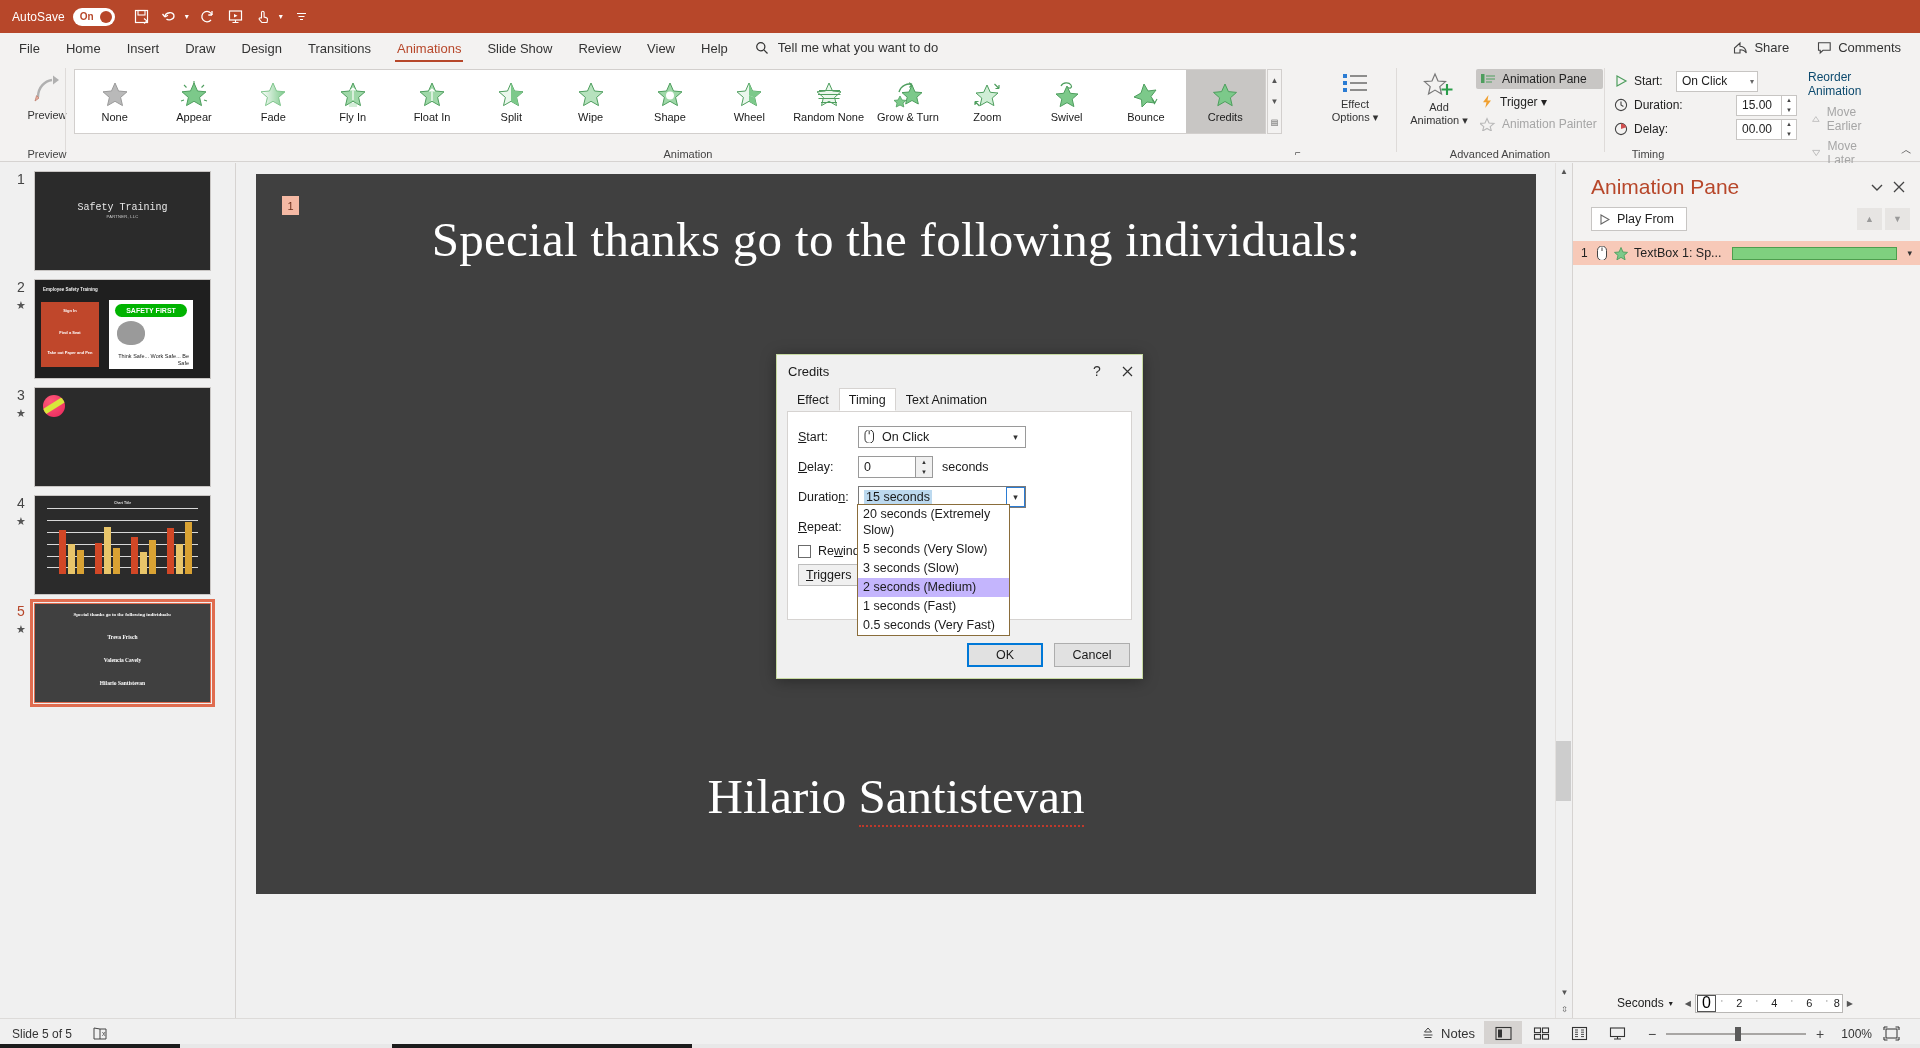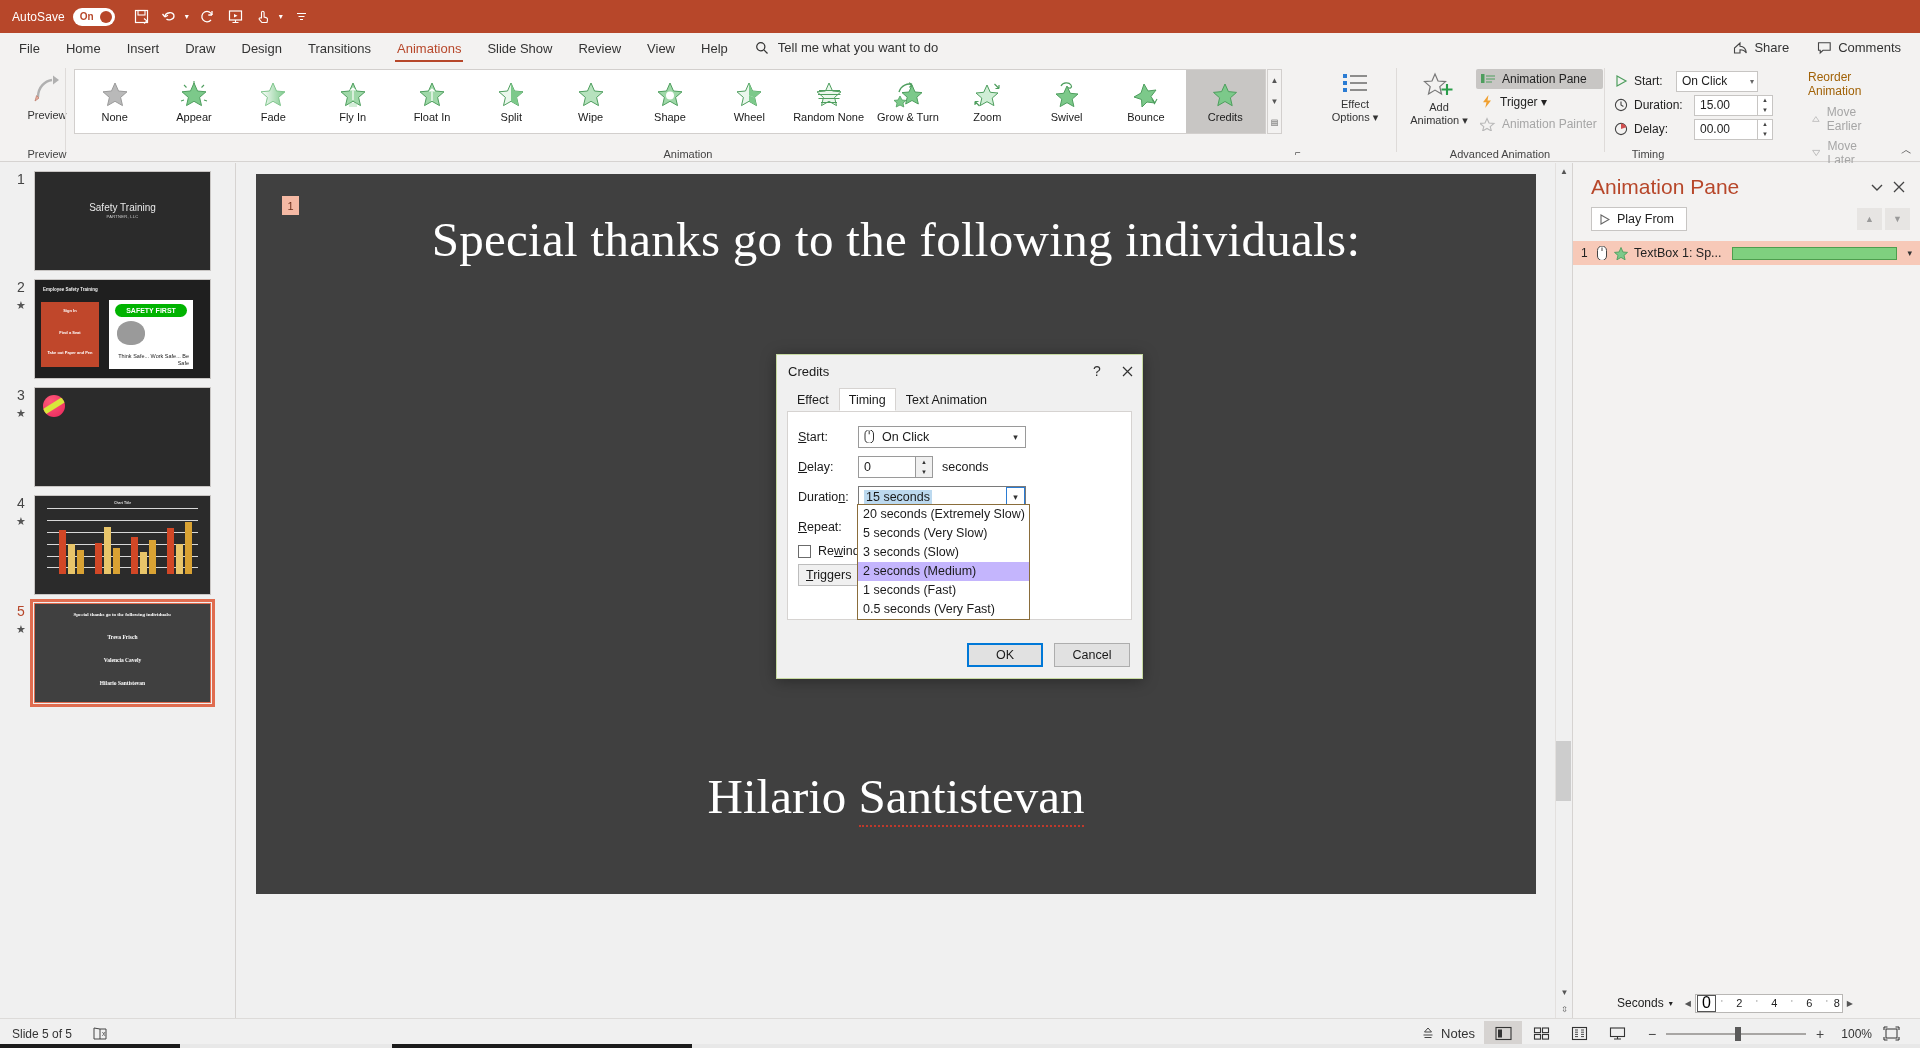--- a/index.html
+++ b/index.html
@@ -140,30 +140,30 @@
   .tim-grp { left: 1608px; width: 200px; }
   .tim-row { display: flex; align-items: center; gap: 6px; height: 24px; }
   .tim-rows { position: absolute; top: 7px; left: 6px; }
   .tim-label { font-size: 12px; color: #222; width: 62px; }
   .combo {
     width: 82px; height: 21px; border: 1px solid #c7c5c3; background: #fff;
     display: flex; align-items: center; padding: 0 3px 0 5px; font-size: 12px; color: #222;
     cursor: pointer; justify-content: space-between;
   }
   .spin-field {
-    width: 64px; height: 21px; border: 1px solid #c7c5c3; background: #fff;
-    display: flex; align-items: center; font-size: 12px; color: #222; padding-left: 5px;
+    width: 46px; height: 21px; border: 1px solid #c7c5c3; background: #fff;
+    display: flex; align-items: center; font-size: 12px; color: #222; padding-left: 5px; margin-left: 42px;
   }
   .spinner {
     width: 15px; height: 21px; border: 1px solid #c7c5c3; border-left: none;
     background: #fff; display: flex; flex-direction: column; cursor: pointer;
   }
   .spinner div { flex: 1; display: flex; align-items: center; justify-content: center; font-size: 6px; color: #444; }
   .reorder { position: absolute; top: 8px; left: 200px; }
-  .reorder-title { font-size: 12px; color: #a16207; margin-bottom: 4px; }
+  .reorder-title { font-size: 12px; color: #0c4a6e; margin-bottom: 4px; }
   .reorder-item {
     display: flex; align-items: center; gap: 7px; font-size: 12px; color: #a6a6a6;
     padding: 3px 4px; cursor: default;
   }
   .collapse-ribbon {
     position: absolute; right: 8px; bottom: 4px; font-size: 11px; color: #555; cursor: pointer;
     transform: scaleY(1.2);
   }
 
   
@@ -178,21 +178,21 @@
   }
   .thumb-star { font-size: 11px; color: #555; margin-top: 3px; }
   .thumb-box {
     width: 177px; height: 100px; background: #3a3a3a; position: relative;
     border: 1px solid #c9c6c4; cursor: pointer; overflow: hidden;
   }
   .thumb-box.sel { outline: 3px solid #e06c4f; outline-offset: 1px; border-color: #e06c4f; }
 
   
   .t1-title { position:absolute; left:0; right:0; top:30px; text-align:center; color:#e8e8e8;
-    font-family:Liberation Sans, sans-serif; font-size:10px;}
+    font-family:Liberation Mono, monospace; font-size:10px;}
   .t1-sub { position:absolute; left:0; right:0; top:42px; text-align:center; color:#d0d0d0; font-size:4px; letter-spacing:.3px;}
   .t2-hdr { position:absolute; left:8px; top:7px; color:#eee; font-size:4.5px; font-weight:bold; line-height:6px;}
   .t2-orange { position:absolute; left:6px; top:22px; width:58px; height:65px; background:#c0472b;}
   .t2-lbl { position:absolute; left:0; right:0; text-align:center; color:#fff; font-size:4px; font-weight:bold; line-height:5px;}
   .t2-img { position:absolute; left:74px; top:20px; width:84px; height:69px; background:#fff;}
   .t2-green { position:absolute; left:6px; top:4px; width:72px; height:13px; background:#00b300; border-radius:7px;
     color:#fff; font-size:7px; font-weight:bold; display:flex; align-items:center; justify-content:center;}
   .t2-head { position:absolute; left:8px; top:21px; width:28px; height:24px; background:#9a9a9a; border-radius:50% 50% 45% 45%;}
   .t2-txt { position:absolute; right:4px; bottom:2px; text-align:right; color:#222; font-size:5.5px; line-height:7px;}
   .t3-ball { position:absolute; left:8px; top:7px; width:22px; height:22px; border-radius:50%;
@@ -363,21 +363,21 @@
   .dspin div { flex: 1; display: flex; align-items: center; justify-content: center; font-size: 6px; color: #333; }
   .dunits { font-size: 12.5px; color: #1a1a1a; margin-left: 9px; }
   .u { text-decoration: underline; }
   .checkrow { display: flex; align-items: center; gap: 7px; margin-bottom: 6px; }
   .cbox { width: 13px; height: 13px; border: 1px solid #6b6b6b; background: #fff; }
   .triggers-btn {
     border: 1px solid #bdbdbd; background: #f0f0f0; padding: 3px 7px; font-size: 12.5px;
     color: #1a1a1a; display: inline-flex; align-items: center; gap: 4px; cursor: pointer;
   }
   .dropdown-list {
-    position: absolute; left: 69px; top: 92px; width: 173px;
+    position: absolute; left: 69px; top: 92px; width: 153px;
     background: #fff; border: 1px solid #8a6d3b; z-index: 20;
   }
   .dd-item { font-size: 12.5px; color: #1a1a1a; padding: 1px 4px 2px 5px; cursor: pointer; line-height: 16px;}
   .dd-item.sel { background: #c4b5fd; }
   .dlg-buttons {
     position: absolute; bottom: 11px; right: 12px; display: flex; gap: 11px;
   }
   .dbtn {
     width: 76px; height: 24px; font-size: 12.5px; color: #1a1a1a; background: #e1e1e1;
     border: 1px solid #adadad; display: flex; align-items: center; justify-content: center; cursor: pointer;

